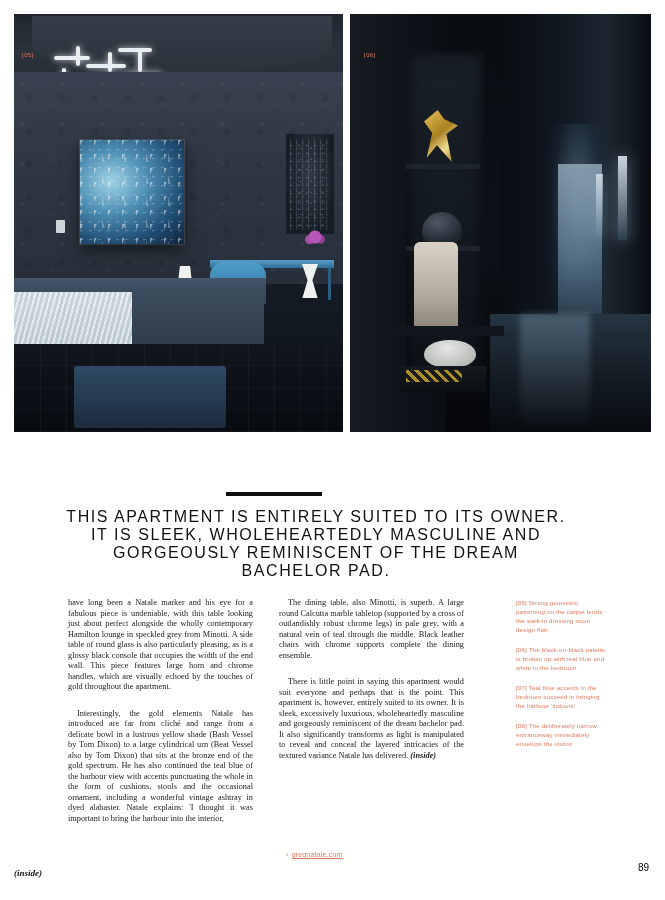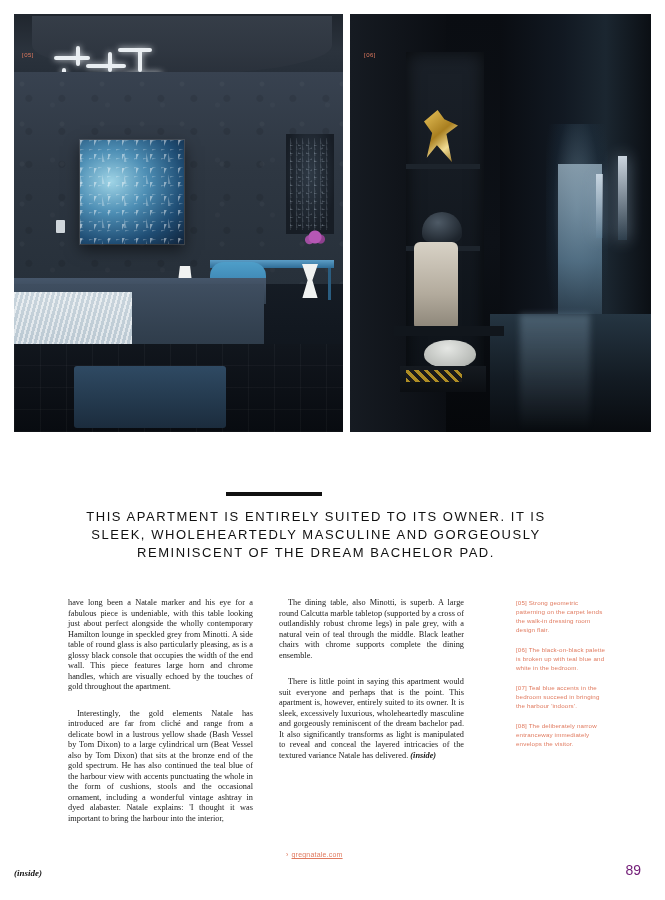--- a/index.html
+++ b/index.html
@@ -256,21 +256,21 @@
 
   
   .rule {
     position:absolute; left: 226px; top: 492px; width: 96px; height: 4px;
     background:#111;
   }
   .pullquote {
     position:absolute; left: 60px; top: 508px; width: 512px;
     text-align:center;
     font-family: "Liberation Sans", sans-serif;
-    font-size: 13px;
+    font-size: 16px;
     letter-spacing: 1.55px;
     line-height: 18px;
     color:#111;
   }
 
   
   .columns {
     position:absolute; left: 68px; top: 598px; width: 396px;
     display:flex; gap: 26px;
   }
@@ -311,24 +311,24 @@
   
   .footer-inside {
     position:absolute; left: 14px; top: 868px;
     font-family: "Liberation Serif", serif;
     font-style: italic;
     font-weight: bold;
     font-size: 9px;
     color:#111;
   }
   .folio {
-    position:absolute; right: 24px; top: 862px;
+    position:absolute; right: 16px; top: 862px;
     font-family: "Liberation Sans", sans-serif;
-    font-size: 14px;
-    color:#701a75;
+    font-size: 10px;
+    color:#000000;
   }
 </style>
 </head>
 <body>
 
 <div class="page">
 
   <div class="photos">
 
     <div class="photo photo-left">

